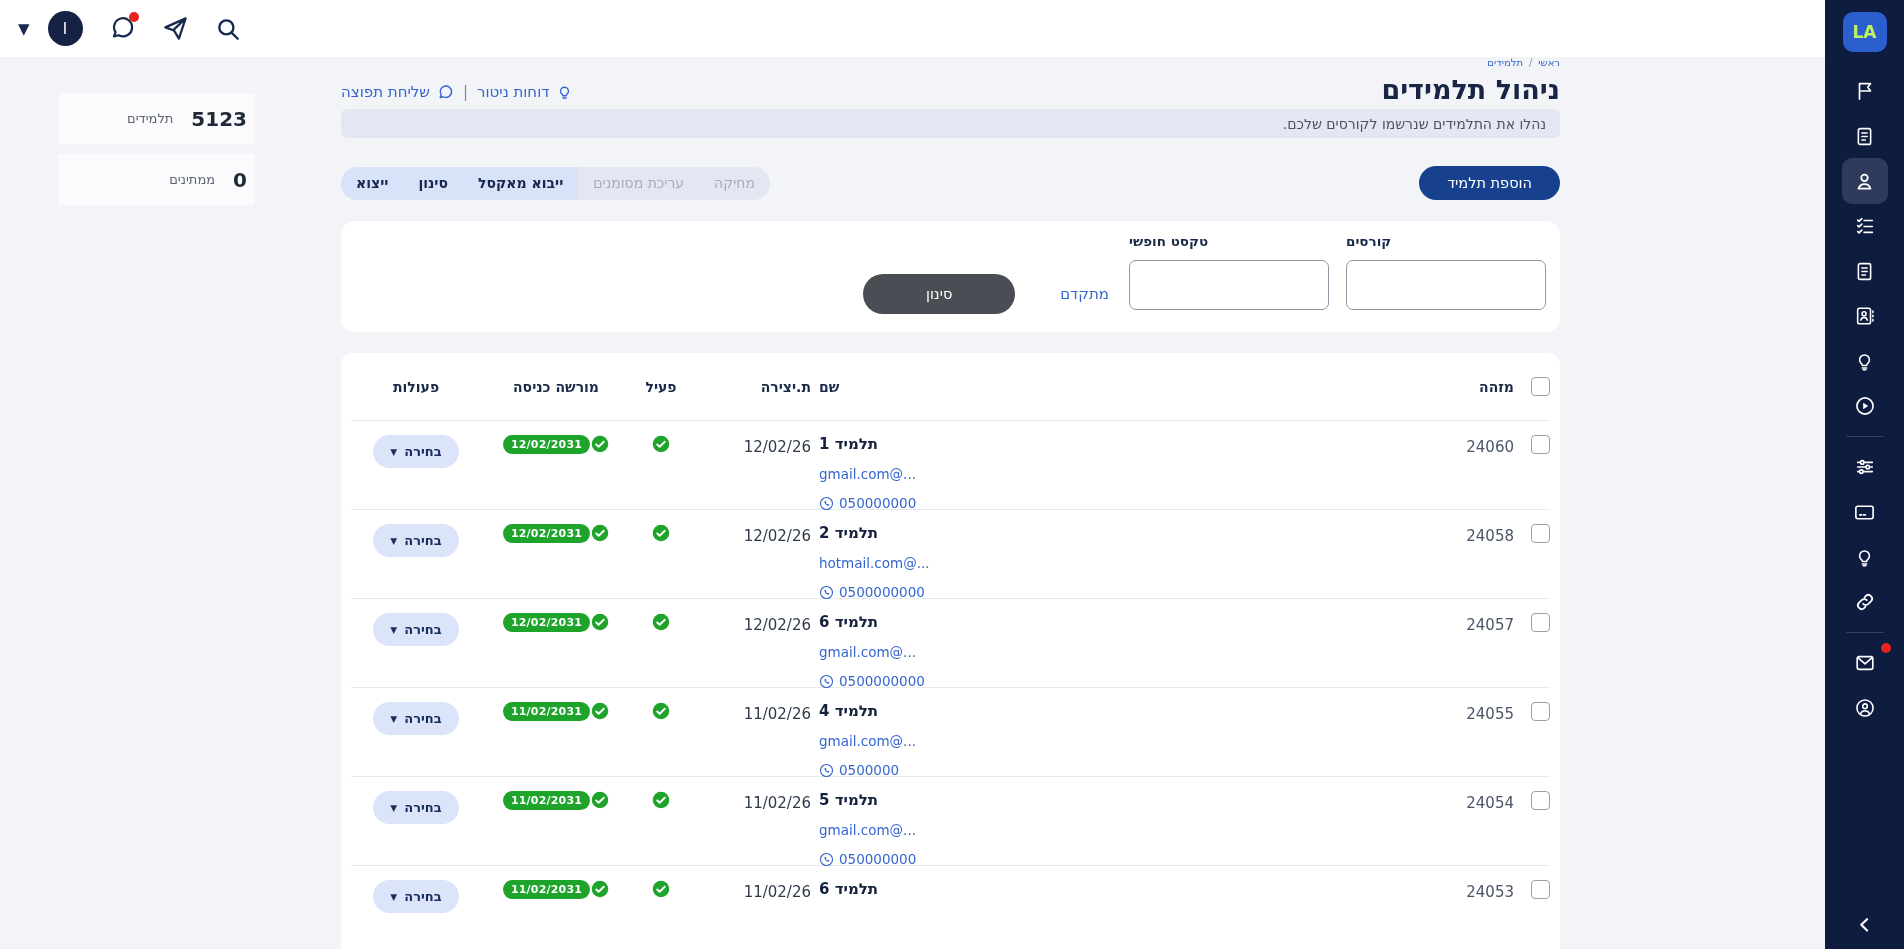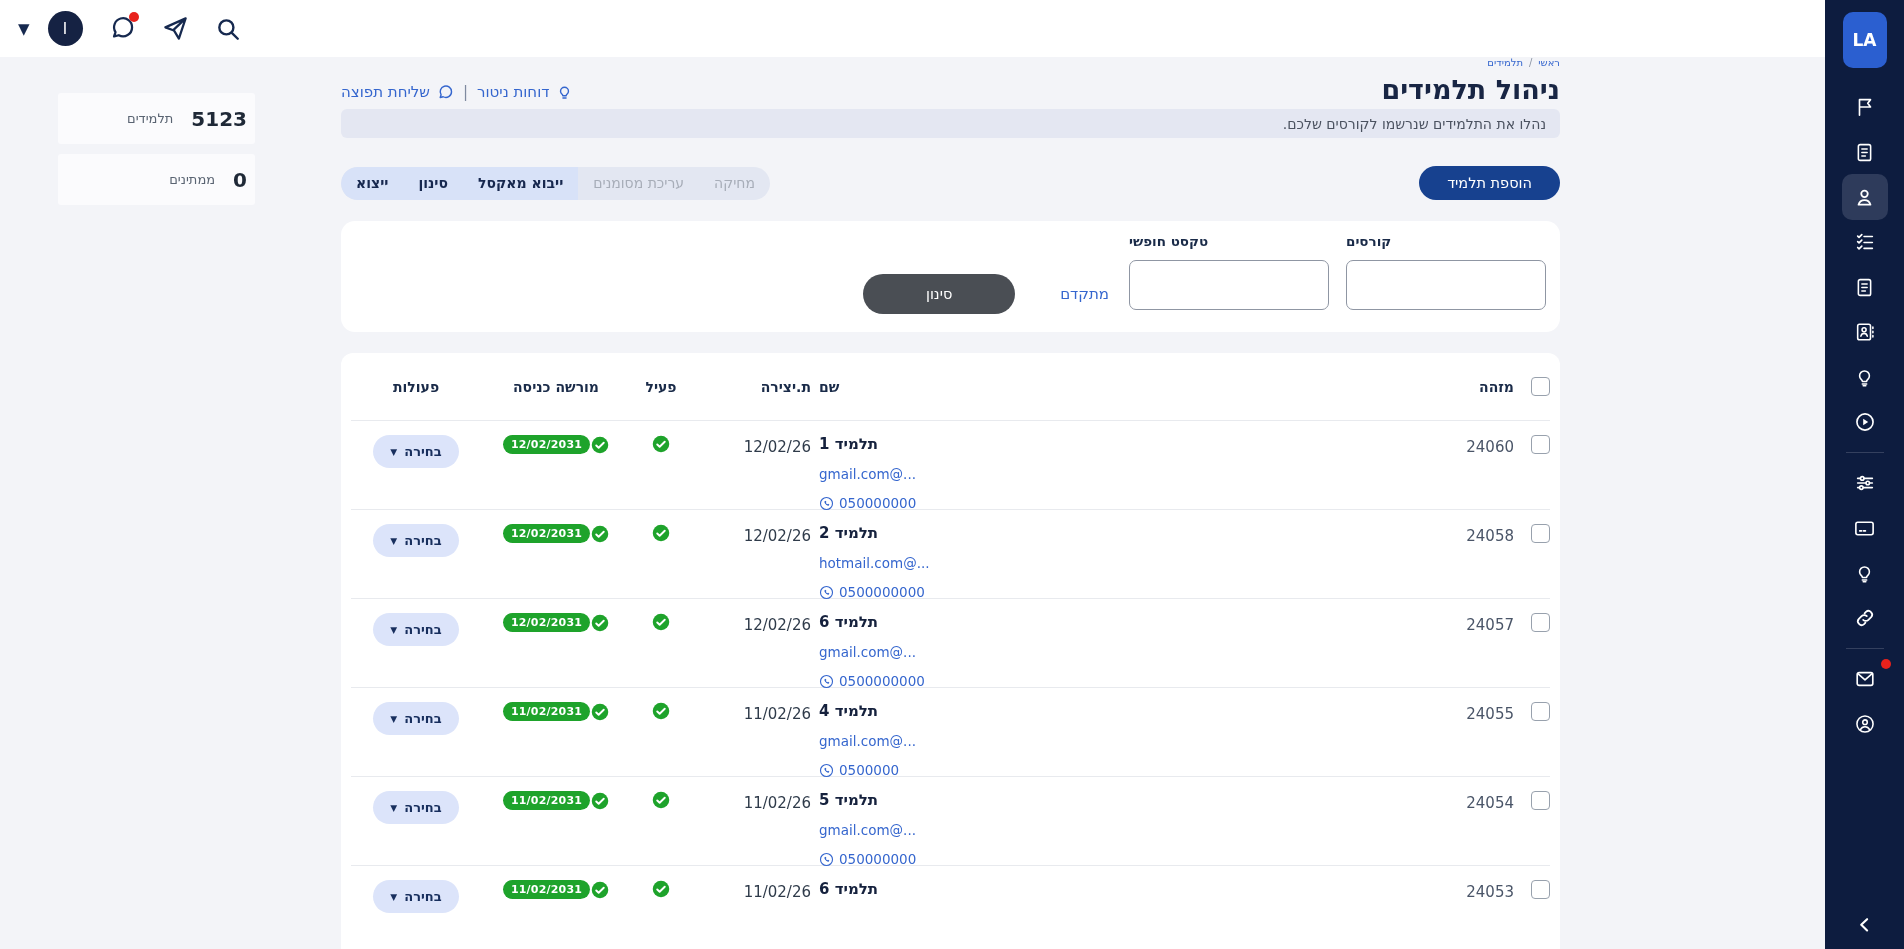--- a/index.html
+++ b/index.html
@@ -19,21 +19,21 @@
     display:flex;direction:ltr;align-items:center;gap:26px;padding-left:18px;z-index:5}
   .caret{color:#16294F;font-size:15px;cursor:pointer}
   .avatar{width:35px;height:35px;border-radius:50%;background:#152243;color:#fff;display:flex;
     align-items:center;justify-content:center;font-size:15px;margin-left:-8px;cursor:pointer}
   .tb-ic{position:relative;cursor:pointer}
   .dot{position:absolute;width:10px;height:10px;background:var(--red);border-radius:50%;top:-3px;right:-3px}
 
   
   .sidebar{position:absolute;top:0;right:0;width:79px;height:949px;background:var(--sidebar-bg);
     display:flex;flex-direction:column;align-items:center;z-index:6}
-  .sb-logo{width:44px;height:56px;border-radius:10px;background:var(--brand-blue);color:#ffffff;
+  .sb-logo{width:44px;height:40px;border-radius:10px;background:var(--brand-blue);color:#bef264;
     display:flex;align-items:center;justify-content:center;font-size:17px;font-weight:bold;margin:12px 0 22px;cursor:pointer}
   .sb-item{width:46px;height:34px;display:flex;align-items:center;justify-content:center;border-radius:10px;
     margin-bottom:11px;cursor:pointer;flex:none}
   .sb-item.active{background:var(--sidebar-active);height:46px;margin-top:-6px;margin-bottom:5px}
   .sb-div{width:38px;height:1px;background:#34405E;margin:2px 0 13px;flex:none}
   .sb-bottom{margin-top:auto;margin-bottom:14px;cursor:pointer}
   .sb-mail{position:relative}
 
   
   .stats{position:absolute;left:58px;top:93px;width:197px;direction:rtl}
@@ -83,21 +83,21 @@
   .th.c,.td.c{justify-self:center;text-align:center}
   .th.l,.td.l{justify-self:start;text-align:left}
   .trow{height:89px;border-bottom:1px solid var(--divider);padding-top:14px}
   .cb{width:19px;height:19px;border:1.5px solid #98A1AD;border-radius:4px;background:#fff;cursor:pointer;display:inline-block}
   .td-id{font-size:15px;color:#4A5568;padding-top:3px}
   .namecol{display:flex;flex-direction:column;align-items:flex-end;gap:13px;padding-left:8px}
   .sname{font-size:15px;font-weight:bold;color:var(--dark-text)}
   .semail{font-size:13.5px;color:var(--link-blue);text-decoration:none;cursor:pointer}
   .sphone{display:inline-flex;direction:ltr;align-items:center;gap:5px;font-size:13.5px;color:var(--link-blue);cursor:pointer}
   .td-date{font-size:15px;color:#2F3B4A;padding-top:3px}
-  .allowed{display:flex;align-items:center;gap:1px;justify-content:center}
+  .allowed{display:flex;align-items:flex-start;gap:1px;justify-content:center}
   .badge{background:var(--green);color:#fff;font-size:11px;font-weight:bold;border-radius:10px;padding:3px 8px;letter-spacing:.2px}
   .pill{display:inline-flex;align-items:center;gap:7px;background:var(--pill-bg);color:var(--pill-text);
     font-size:13px;font-weight:bold;border:none;border-radius:17px;height:33px;padding:0 17px;font-family:inherit;cursor:pointer}
   .pill .dcaret{font-size:9px}
 </style>
 </head>
 <body>
 
 <header class="topbar">
   <span class="caret">▼</span>

